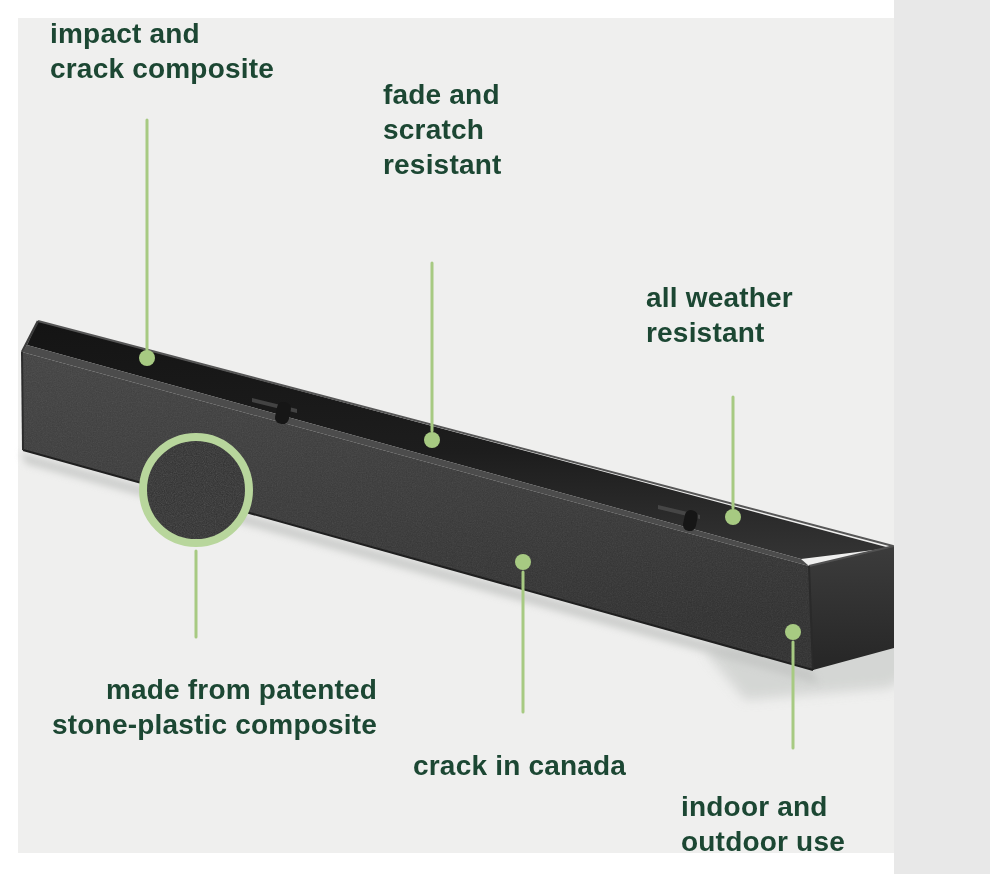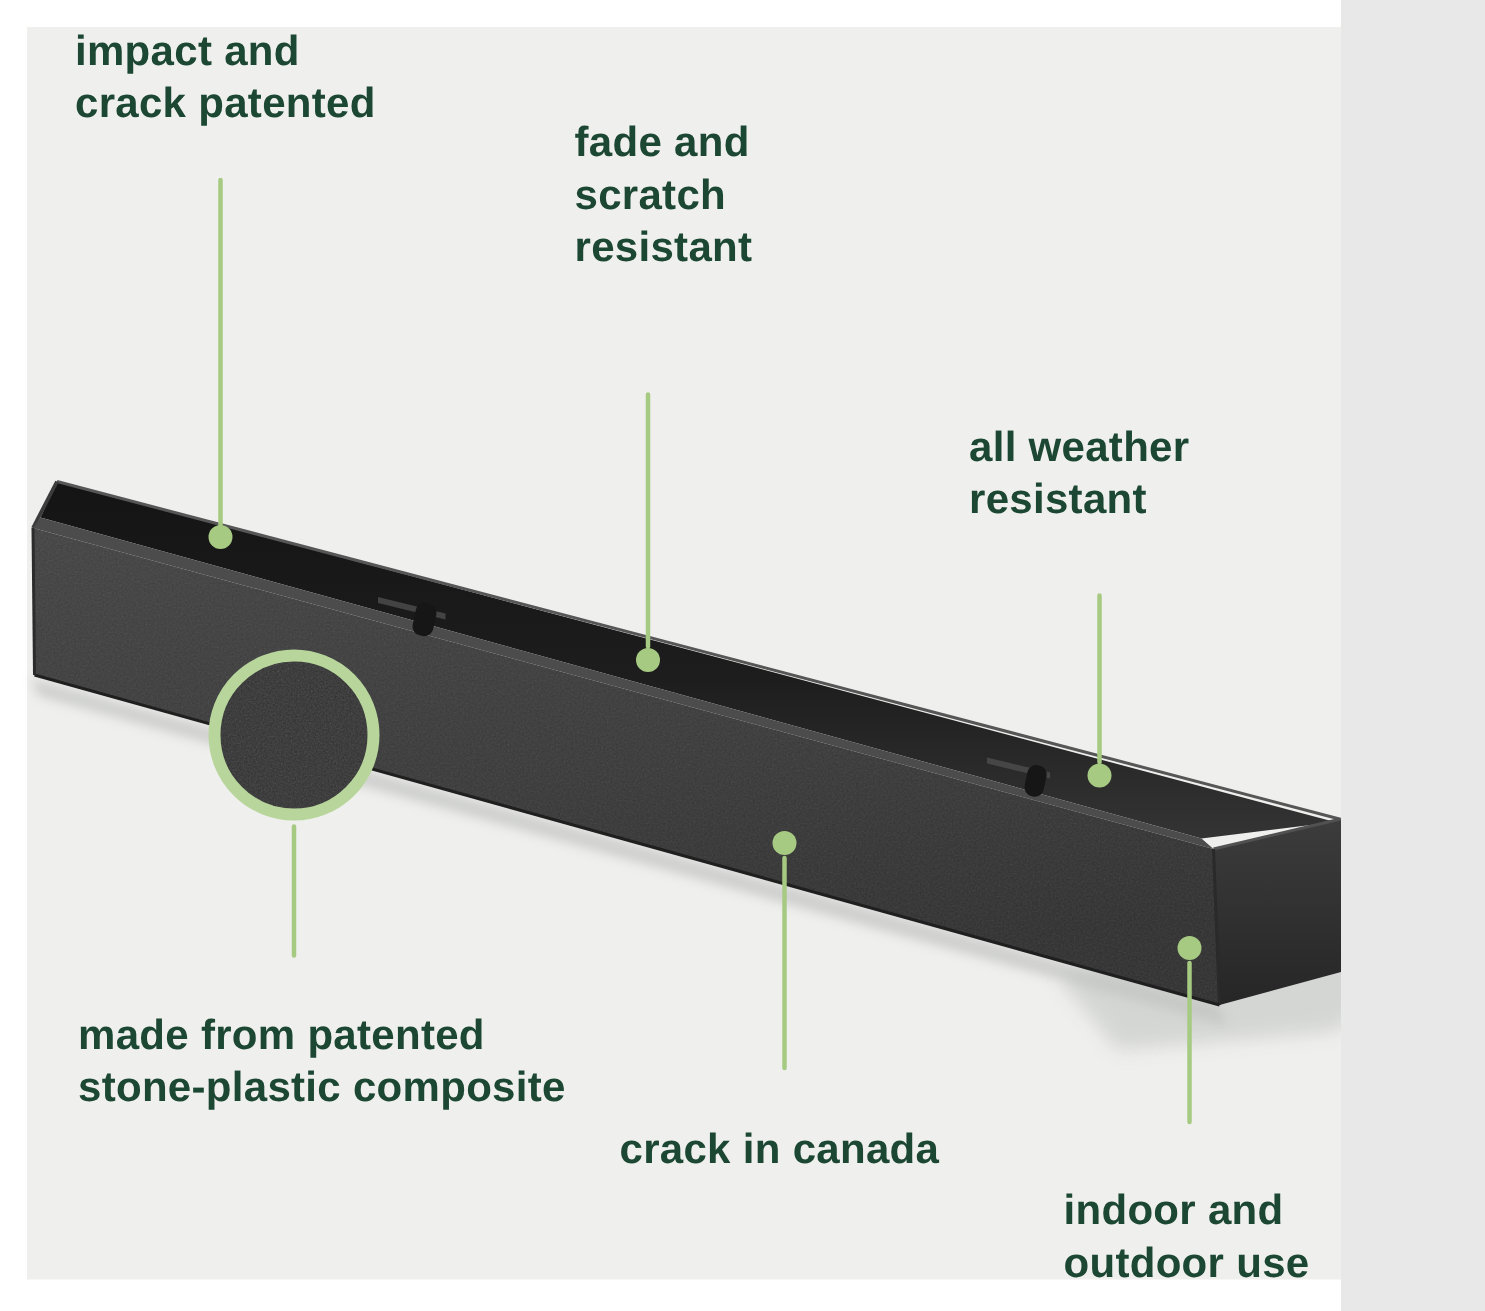--- a/index.html
+++ b/index.html
@@ -32,23 +32,23 @@
     color:var(--text_green);
     font-size:28px;
     line-height:35px;
     font-weight:700;
     letter-spacing:0.2px;
     white-space:nowrap;
   }
   #lbl-impact   {left:50px;  top:16px;}
   #lbl-fade     {left:383px; top:77px;}
   #lbl-weather  {left:646px; top:280px;}
-  #lbl-composite{left:52px;  top:672px;}
+  #lbl-composite{left:52px;  top:672px;text-align:right;}
   #lbl-canada   {left:413px; top:748px;}
-  #lbl-indoor   {left:709px; top:789px;}
+  #lbl-indoor   {left:681px; top:789px;}
 
   .leader{stroke:var(--leader_green);stroke-width:3;stroke-linecap:round;fill:none;}
   .dot{fill:var(--leader_green);stroke:none;}
   .ring{fill:none;stroke:var(--ring_green);stroke-width:8;}
 </style>
 </head>
 <body>
 
 <div class="page">
   <div class="panel"></div>
@@ -140,21 +140,21 @@
 
     <g>
       <circle cx="196" cy="490" r="50" fill="#2f2f2f"></circle>
       <circle cx="196" cy="490" r="50" fill="#9a9a9a" filter="url(#speckle)" opacity="0.5"></circle>
       <circle class="ring" cx="196" cy="490" r="53"></circle>
     </g>
   </svg>
 
   <div class="label" id="lbl-impact">
     <div>impact and</div>
-    <div>crack patented</div>
+    <div>crack composite</div>
   </div>
 
   <div class="label" id="lbl-fade">
     <div>fade and</div>
     <div>scratch</div>
     <div>resistant</div>
   </div>
 
   <div class="label" id="lbl-weather">
     <div>all weather</div>

